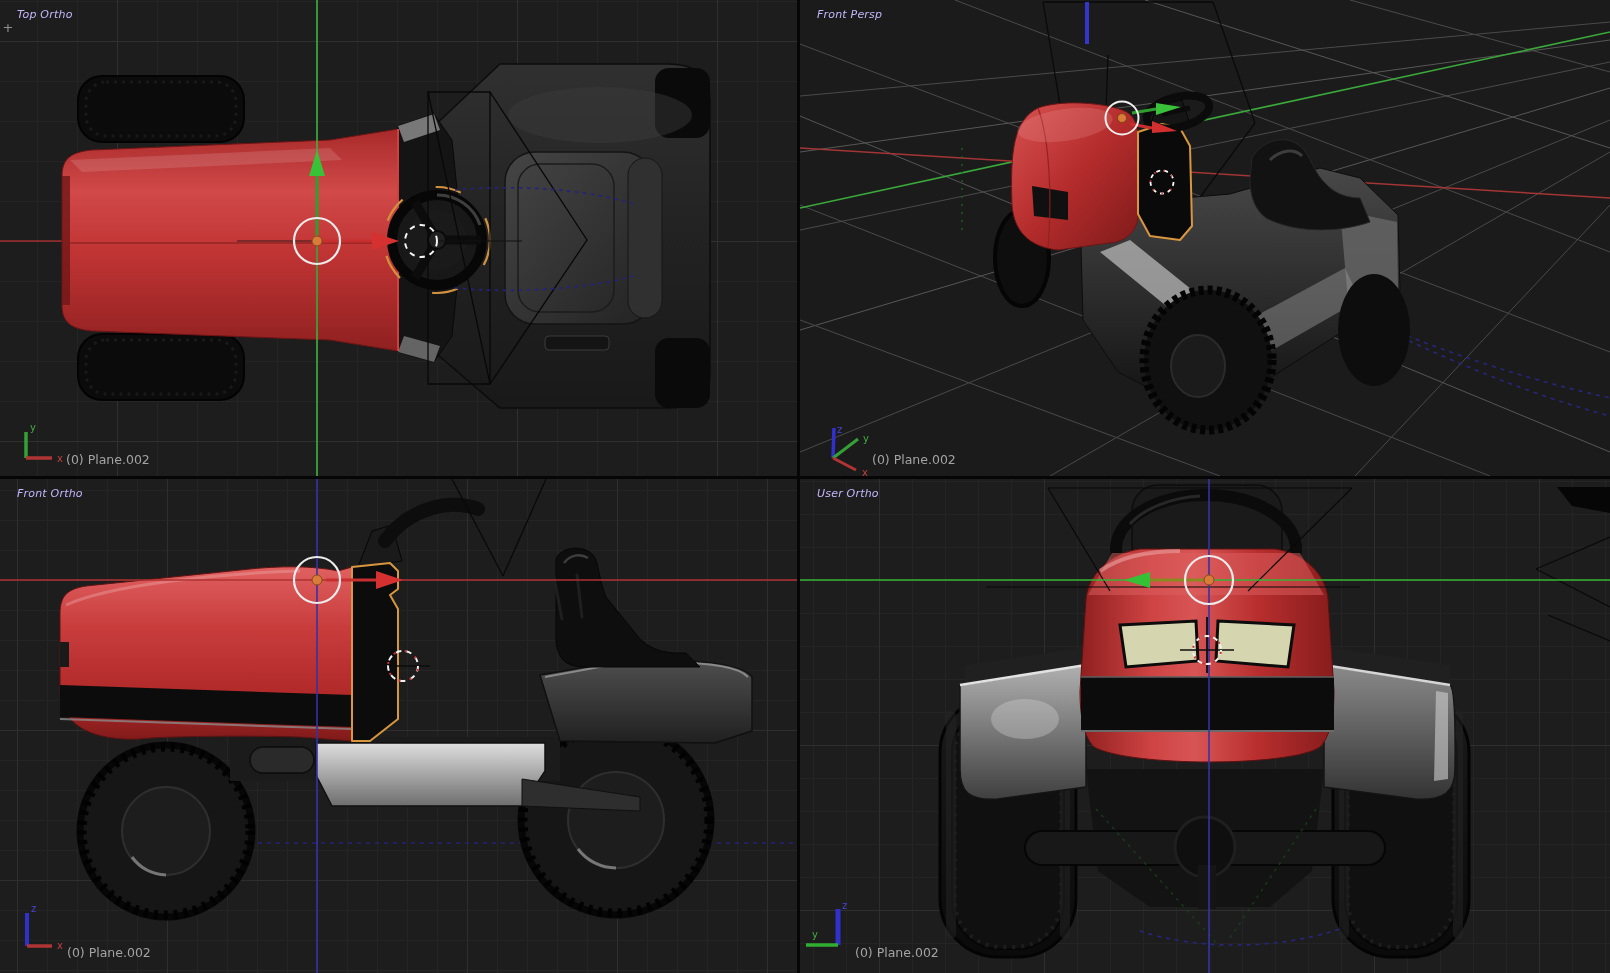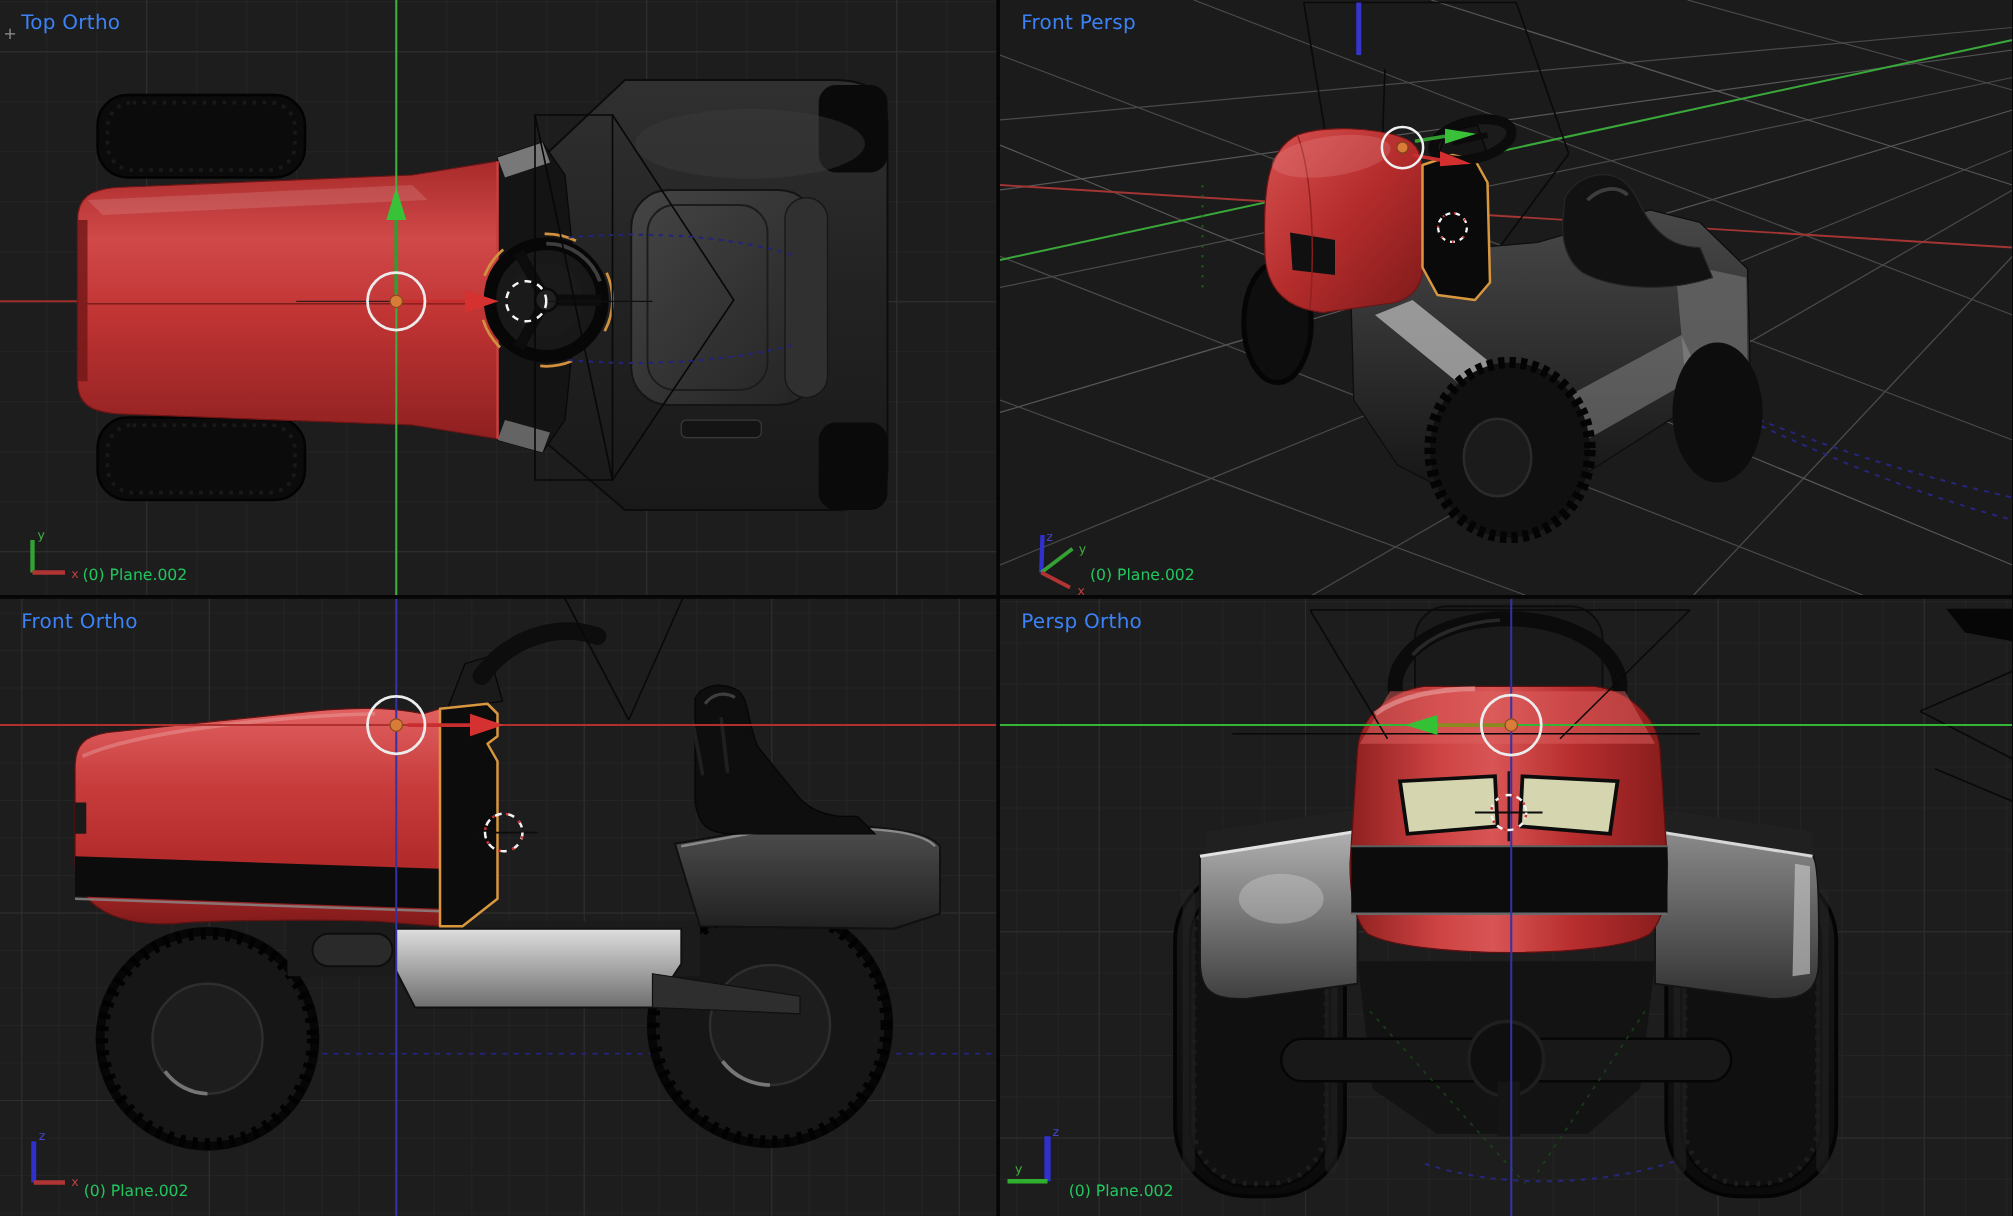--- a/index.html
+++ b/index.html
@@ -29,22 +29,22 @@
     background-position:0 101px,17px 0,0 11px,17px 0;}
   #vp-left-ortho .gridlayer{
     background-image:
       linear-gradient(#2e2e2e 1px, transparent 1px),
       linear-gradient(90deg,#2e2e2e 1px, transparent 1px),
       linear-gradient(#242424 1px, transparent 1px),
       linear-gradient(90deg,#242424 1px, transparent 1px);
     background-size:165px 165px,165px 165px,33px 33px,33px 33px;
     background-position:0 101px,79px 0,0 2px,13px 0;}
   svg.scene{position:absolute;inset:0;display:block;}
-  .vp-label{position:absolute;left:17px;top:8px;font-size:16px;color:#3b82f6;letter-spacing:.2px;z-index:5;}
-  .vp-info{position:absolute;font-size:12.5px;color:#22c55e;z-index:5;white-space:nowrap;}
+  .vp-label{position:absolute;left:17px;top:8px;font-size:11px;color:#c4b5fd;letter-spacing:.2px;z-index:5;font-style:italic;}
+  .vp-info{position:absolute;font-size:12.5px;color:#a3a3a3;z-index:5;white-space:nowrap;}
   #vp-top-ortho .vp-info{left:66px;top:452px;}
   #vp-user-persp .vp-info{left:72px;top:452px;}
   #vp-front-ortho .vp-info{left:67px;top:466px;}
   #vp-left-ortho .vp-info{left:55px;top:466px;}
   #expand-region{position:absolute;left:1px;top:21px;width:14px;height:14px;color:#8f8f8f;
     font-size:13px;line-height:13px;text-align:center;z-index:6;cursor:pointer;}
   .gz{font-size:10px;}
 </style>
 </head>
 <body>
@@ -479,17 +479,17 @@
         <circle cx="407" cy="171" r="14" fill="none" stroke="#cc3333" stroke-width="2" stroke-dasharray="2 9" stroke-dashoffset="-2"></circle>
       </g>
 
       <g>
         <line x1="38" y1="466" x2="38" y2="430" stroke="#3030cc" stroke-width="5"></line>
         <line x1="6" y1="466" x2="38" y2="466" stroke="#2fae2f" stroke-width="3.5"></line>
         <text class="gz" x="42" y="430" fill="#4545d5">z</text>
         <text class="gz" x="12" y="459" fill="#3fae3f">y</text>
       </g>
     </svg>
-    <div class="vp-label">Persp Ortho</div>
+    <div class="vp-label">User Ortho</div>
     <div class="vp-info">(0) Plane.002</div>
   </div>
 
 </div>
 
 </body></html>

